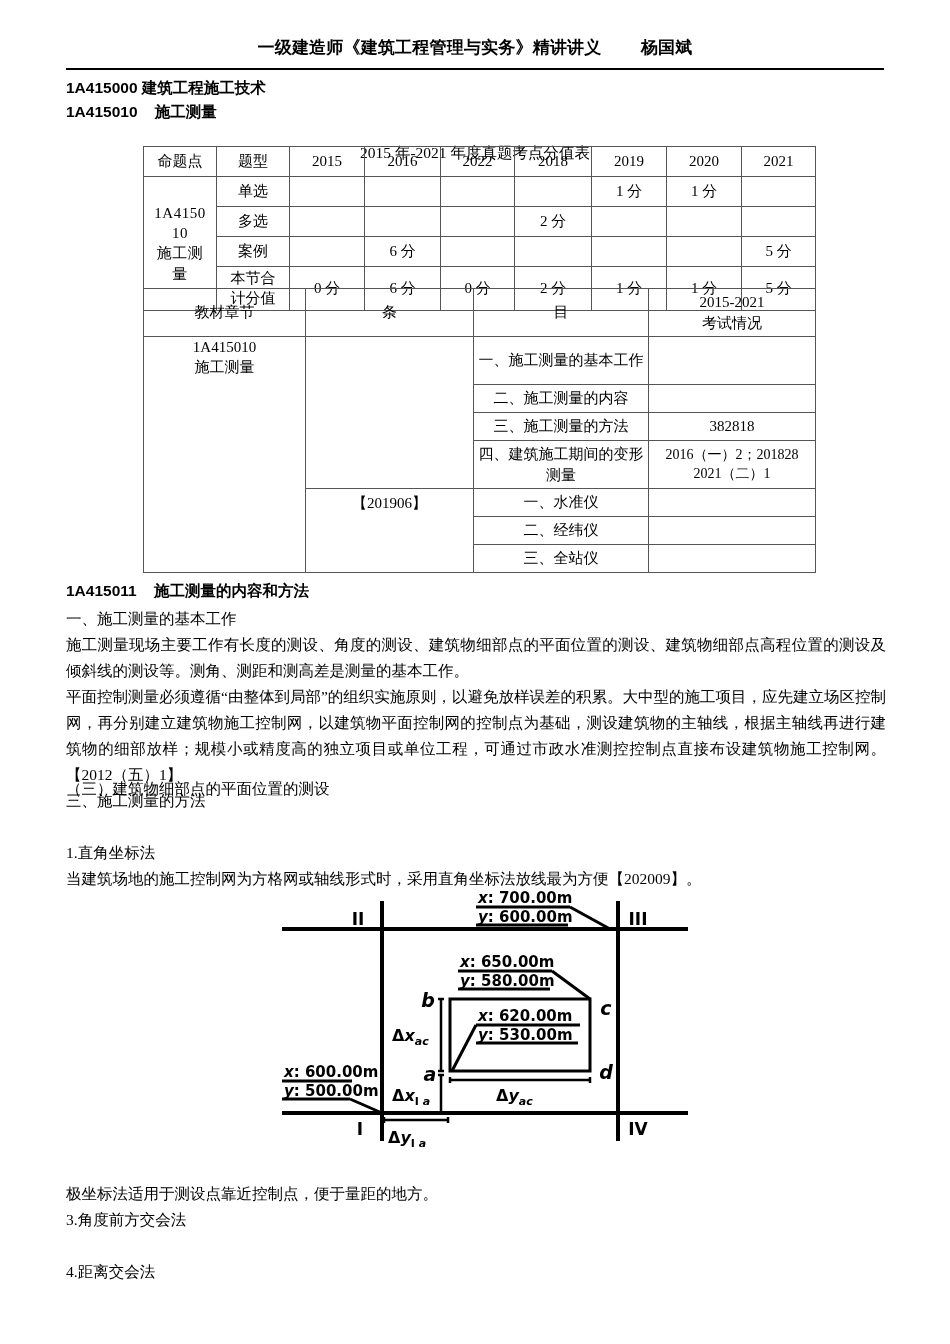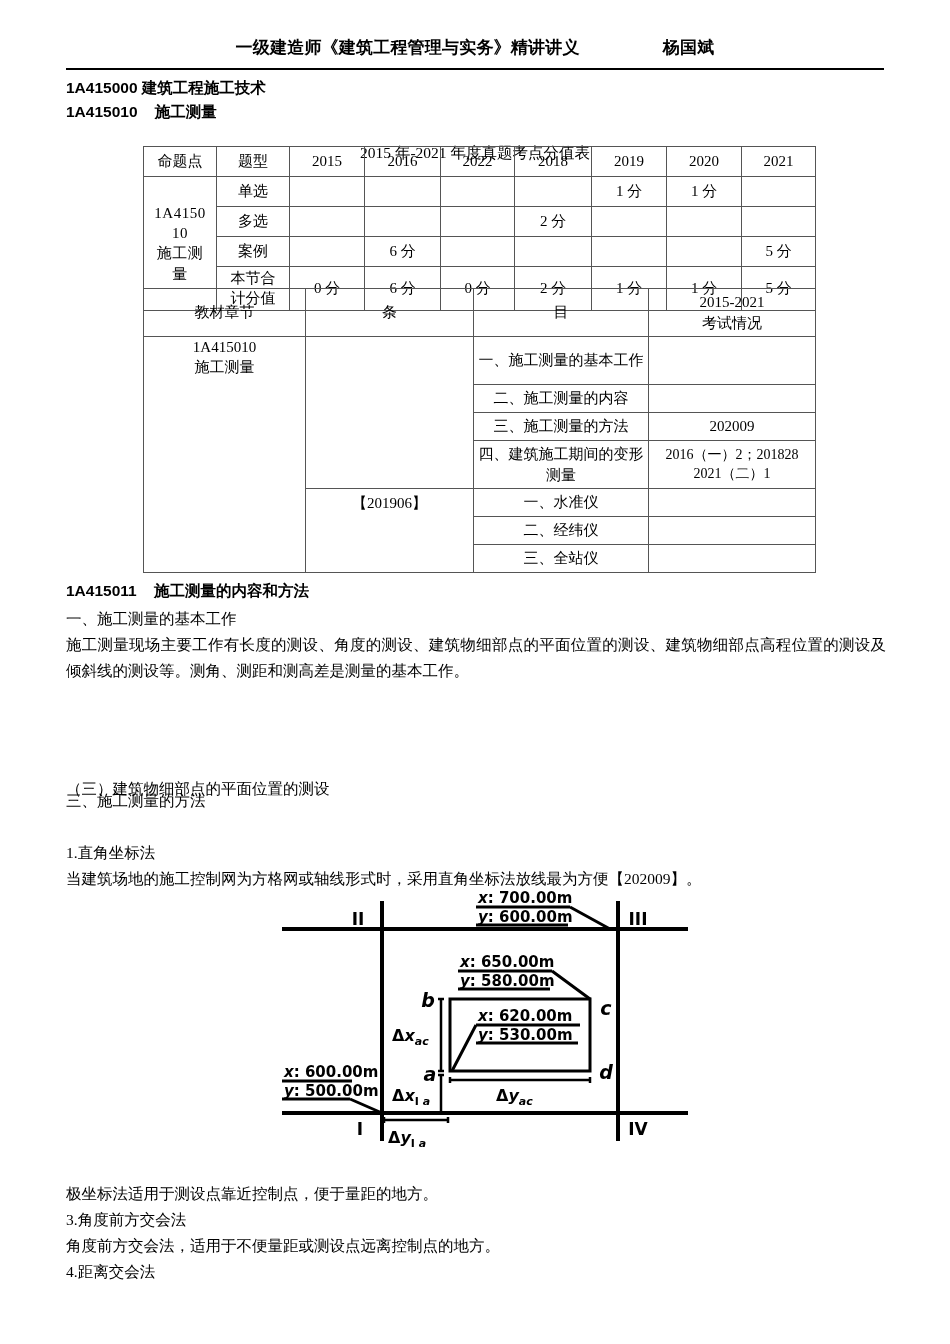--- a/index.html
+++ b/index.html
@@ -21,21 +21,21 @@
     width: 950px;
     height: 1344px;
   }
 
   
   .hdr-title {
     position: absolute;
     left: 0; top: 36px;
     width: 950px;
     text-align: center;
-    font-family: Liberation Mono, monospace;
+    font-family: Liberation Sans, sans-serif;
     font-weight: bold;
     font-size: 17px;
     letter-spacing: 0.2px;
     white-space: pre;
   }
   .hdr-rule {
     position: absolute;
     left: 66px; top: 68px;
     width: 818px;
     height: 2px;
@@ -215,21 +215,21 @@
       <td rowspan="4"></td>
       <td class="cell-left">一、施工测量的基本工作</td>
       <td></td>
     </tr>
     <tr style="height:28px">
       <td class="cell-left">二、施工测量的内容</td>
       <td></td>
     </tr>
     <tr style="height:28px">
       <td class="cell-left">三、施工测量的方法</td>
-      <td>202009</td>
+      <td>382818</td>
     </tr>
     <tr class="tall">
       <td class="cell-left">四、建筑施工期间的变形测量</td>
       <td style="white-space:pre-line; font-size:14px">2016（一）2；201828
 2021（二）1</td>
     </tr>
 
     <tr style="height:28px">
       <td rowspan="3" style="vertical-align:top; padding-top:4px">【201906】</td>
       <td class="cell-left">一、水准仪</td>
@@ -243,20 +243,21 @@
       <td class="cell-left">三、全站仪</td>
       <td></td>
     </tr>
   </tbody>
     </table>
 
   <div class="sec-h" id="sec-1a415011">1A415011    施工测量的内容和方法</div>
 
   <div class="para" style="top:606px">一、施工测量的基本工作</div>
   <div class="para" style="top:632px">施工测量现场主要工作有长度的测设、角度的测设、建筑物细部点的平面位置的测设、建筑物细部点高程位置的测设及倾斜线的测设等。测角、测距和测高差是测量的基本工作。</div>
+  <div class="para" style="top:684px">平面控制测量必须遵循“由整体到局部”的组织实施原则，以避免放样误差的积累。大中型的施工项目，应先建立场区控制网，再分别建立建筑物施工控制网，以建筑物平面控制网的控制点为基础，测设建筑物的主轴线，根据主轴线再进行建筑物的细部放样；规模小或精度高的独立项目或单位工程，可通过市政水准测控控制点直接布设建筑物施工控制网。【2012（五）1】</div>
   <div class="para" style="top:788px">三、施工测量的方法</div>
   <div class="para" style="top:776px">（三）建筑物细部点的平面位置的测设</div>
   <div class="para" style="top:840px">1.直角坐标法</div>
   <div class="para" style="top:866px">当建筑场地的施工控制网为方格网或轴线形式时，采用直角坐标法放线最为方便【202009】。</div>
 
   <div id="diagram">
     <svg width="410" height="265" viewBox="0 0 410 265" xmlns="http://www.w3.org/2000/svg">
       <g fill="none" stroke="#000" stroke-width="4">
 
         <line x1="2" y1="44" x2="408" y2="44"></line>
@@ -327,16 +328,15 @@
         <text x="216" y="216" font-size="16">
           <tspan>Δ</tspan><tspan font-style="italic">y</tspan><tspan font-size="11" dy="4" font-style="italic">ac</tspan></text>
         <text x="108" y="258" font-size="16">
           <tspan>Δ</tspan><tspan font-style="italic">y</tspan><tspan font-size="11" dy="4">I</tspan><tspan font-size="11" font-style="italic"> a</tspan></text>
       </g>
     </svg>
   </div>
 
   <div class="para" style="top:1181px">极坐标法适用于测设点靠近控制点，便于量距的地方。</div>
   <div class="para" style="top:1207px">3.角度前方交会法</div>
-  <div class="para" style="top:1233px">角度前方交会法，适用于不便量距或测设点远离控制点的地方。</div>
   <div class="para" style="top:1259px">4.距离交会法</div>
 
 </div>
 
 </body></html>

